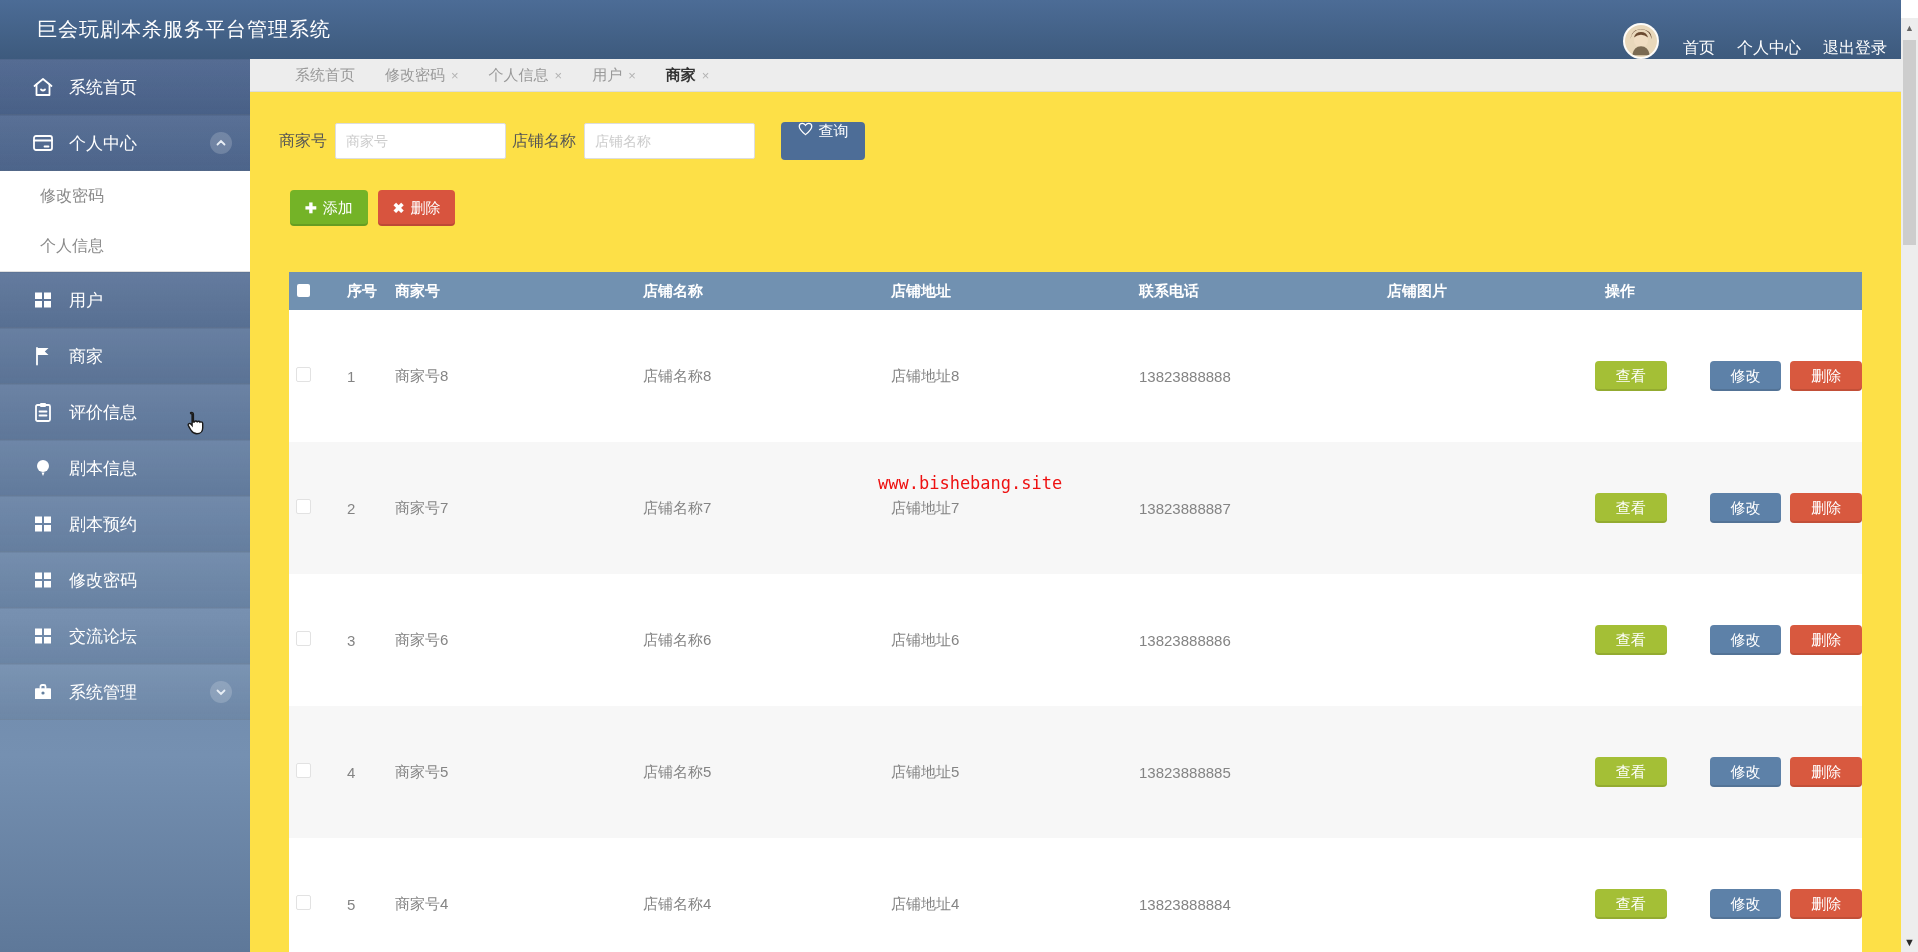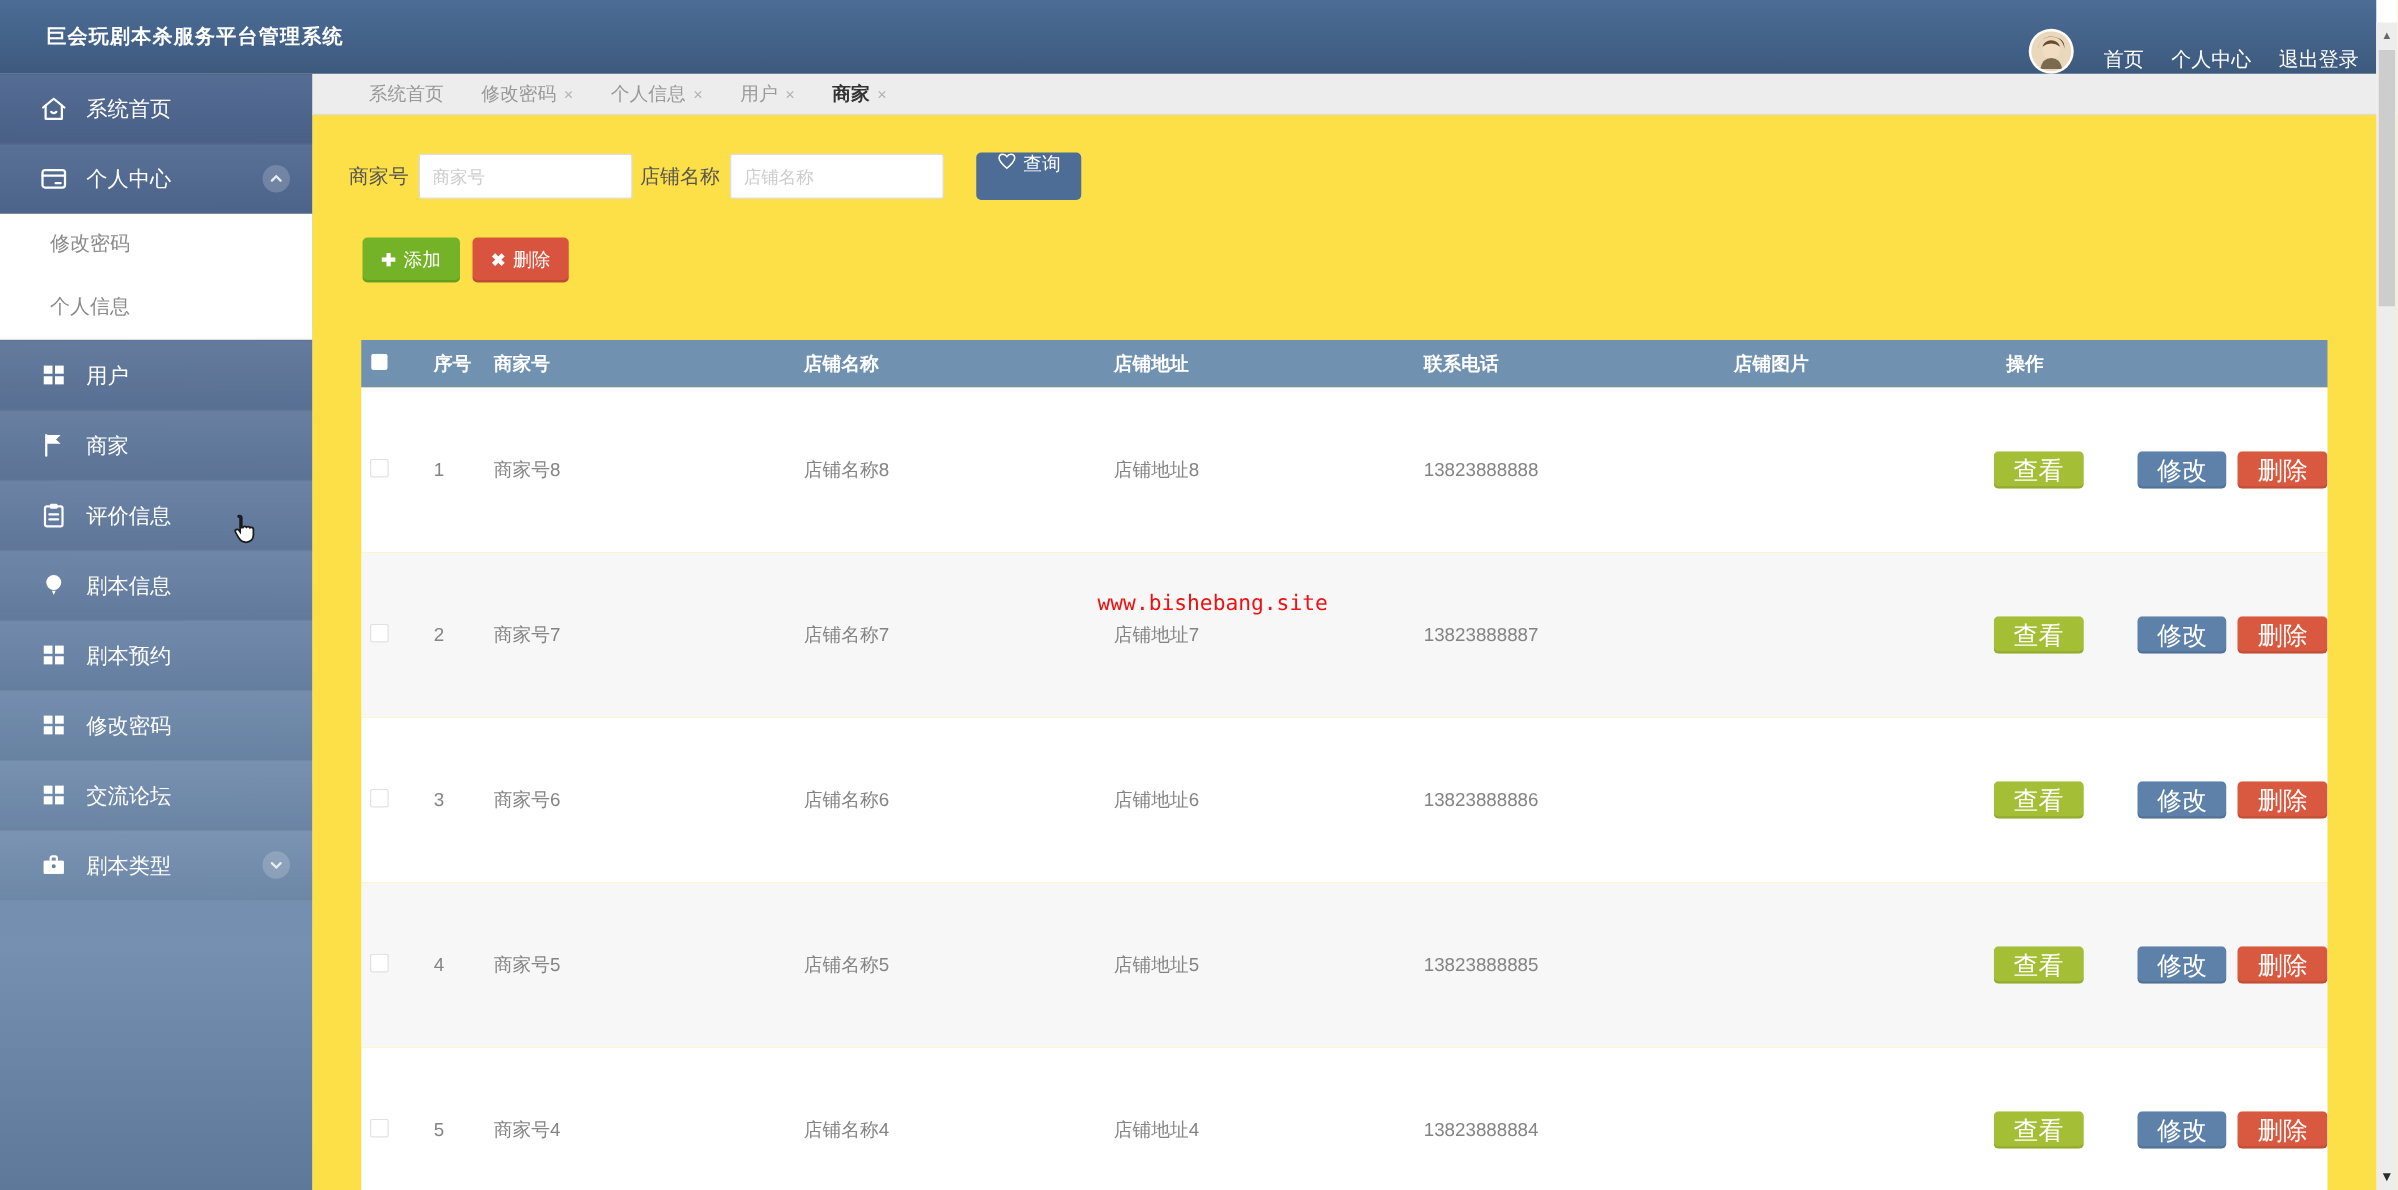--- a/index.html
+++ b/index.html
@@ -4,21 +4,21 @@
 <style>
   * { margin:0; padding:0; box-sizing:border-box; }
   html,body { width:1918px; height:952px; overflow:hidden; background:#fff;
               font-family:"Liberation Sans", sans-serif; }
   #app { position:relative; width:1918px; height:952px; }
 
   
   .app-header { position:absolute; top:0; left:0; right:17px; height:59px;
     background:linear-gradient(180deg, var(--header-bg-top), var(--header-bg-bottom));
     display:flex; align-items:center; color:#fff; z-index:6; }
-  .app-title { margin-left:37px; font-size:16px; letter-spacing:1px; font-weight:700; }
+  .app-title { margin-left:37px; font-size:20px; letter-spacing:1px; font-weight:400; }
   .hnav { position:absolute; right:14px; top:0; height:100%; display:flex; align-items:flex-end; gap:22px; font-size:16px; }
   .hnav a { color:#fff; text-decoration:none; cursor:pointer; }
   .avatar { width:36px; height:36px; border-radius:50%; background:#f3ead8; overflow:hidden;
             border:2px solid rgba(255,255,255,.85); margin-right:2px; }
 
   
   .sidebar { position:absolute; top:59px; left:0; bottom:0; width:250px;
     background:linear-gradient(180deg, var(--sidebar-top) 0%, #5b7499 28%, var(--sidebar-mid) 62%, #7590b1 78%, var(--sidebar-bottom) 100%); }
   .side-item { height:56px; display:flex; align-items:center; padding-left:30px; color:#fff;
     font-size:17px; cursor:pointer; position:relative;
@@ -66,21 +66,21 @@
   .trow { height:132px; display:grid;
     grid-template-columns:48px 48px 248px 248px 248px 248px 218px 1fr;
     align-items:center; font-size:15px; color:#848484; background:#fff; }
   .trow.alt { background:#f7f7f7; }
   .cell { padding-left:10px; overflow:hidden; white-space:nowrap; }
   .cell.c0 { padding-left:0; }
   .hcb { display:inline-block; width:13px; height:13px; background:#fff; border-radius:2px; margin-left:8px; cursor:pointer; }
   .rcb { display:inline-block; width:15px; height:15px; background:#fff; border:1px solid #e2e2e2;
          border-radius:2px; margin-left:7px; cursor:pointer; }
   .cell.actions { padding-left:0; display:flex; gap:9px; }
-  .abtn { width:79px; height:30px; border:none; border-radius:4px; color:#fff; font-size:20px;
+  .abtn { width:79px; height:30px; border:none; border-radius:4px; color:#fff; font-size:15px;
     cursor:pointer; font-family:inherit; box-shadow:inset 0 -2px 0 rgba(0,0,0,.10); }
   .abtn.view { background:var(--view-green); }
   .abtn.edit { background:var(--edit-blue);margin-left:34px; }
   .abtn.del  { background:var(--row-delete-red); }
 
   .watermark { position:absolute; left:878px; top:473px; font-family:"DejaVu Sans Mono", monospace;
     font-size:17px; color:var(--watermark-red); z-index:4; }
 
   
   .scrollbar { position:absolute; right:0; top:18px; bottom:0; width:17px; background:#ededed; z-index:10; }
@@ -219,21 +219,21 @@
       </div>
       <div class="side-item">
         <span class="icon">
           <svg viewBox="0 0 24 24">
             <path d="M9.5 8 V6.5 A1.5 1.5 0 0 1 11 5 H13 A1.5 1.5 0 0 1 14.5 6.5 V8" fill="none" stroke="#fff" stroke-width="1.8" stroke-linecap="round" stroke-linejoin="round"></path>
             <path d="M4 8.5 H20 V19 H4 Z M4 12 L11 14.5 M20 12 L13 14.5" fill="#fff"></path>
             <rect x="4" y="8.5" width="16" height="10.5" rx="1.5" fill="#fff"></rect>
             <path d="M12 13 m-1.6 0 a1.6 1.6 0 1 0 3.2 0 a1.6 1.6 0 1 0 -3.2 0" fill="#64809f"></path>
           </svg>
         </span>
-        <span>剧本类型</span>
+        <span>系统管理</span>
         <span class="chev">
           <svg viewBox="0 0 12 12">
             <path d="M2.5 4.5 L6 8 L9.5 4.5" fill="none" stroke="#e8eef5" stroke-width="1.8" stroke-linecap="round"></path>
           </svg>
         </span>
       </div>
     </aside>
 
   <nav class="tabbar">
       <div class="tab">

